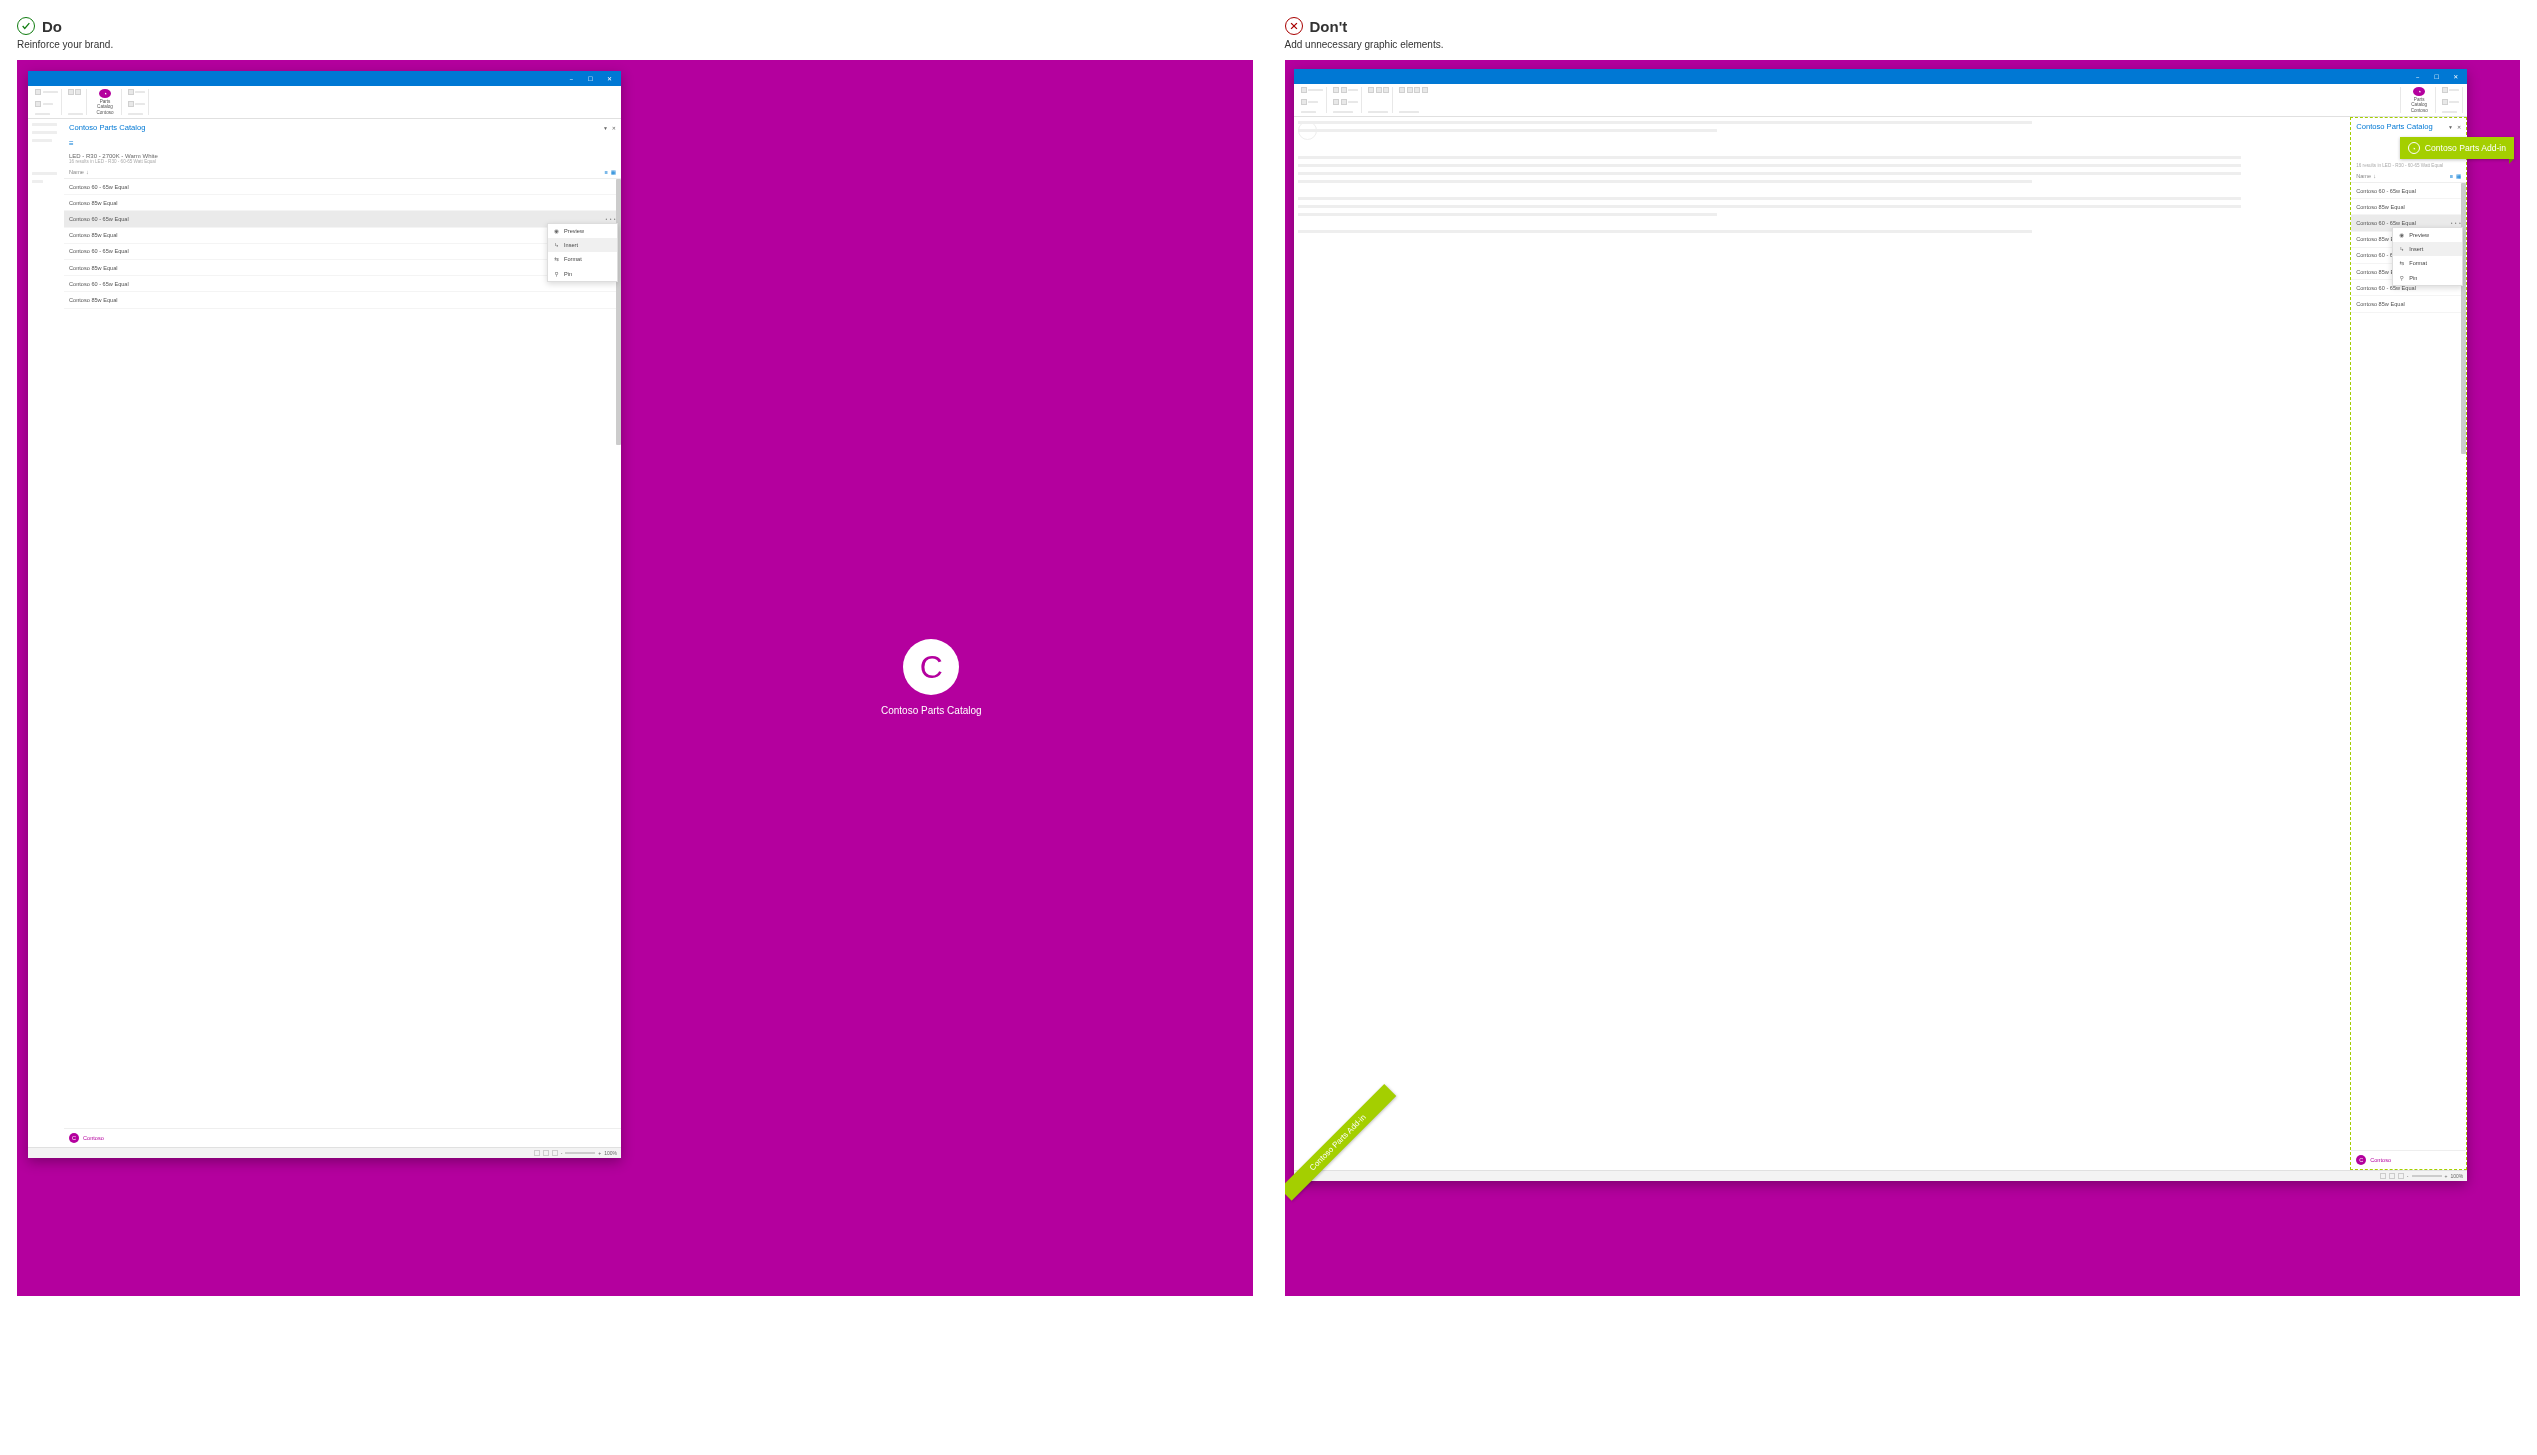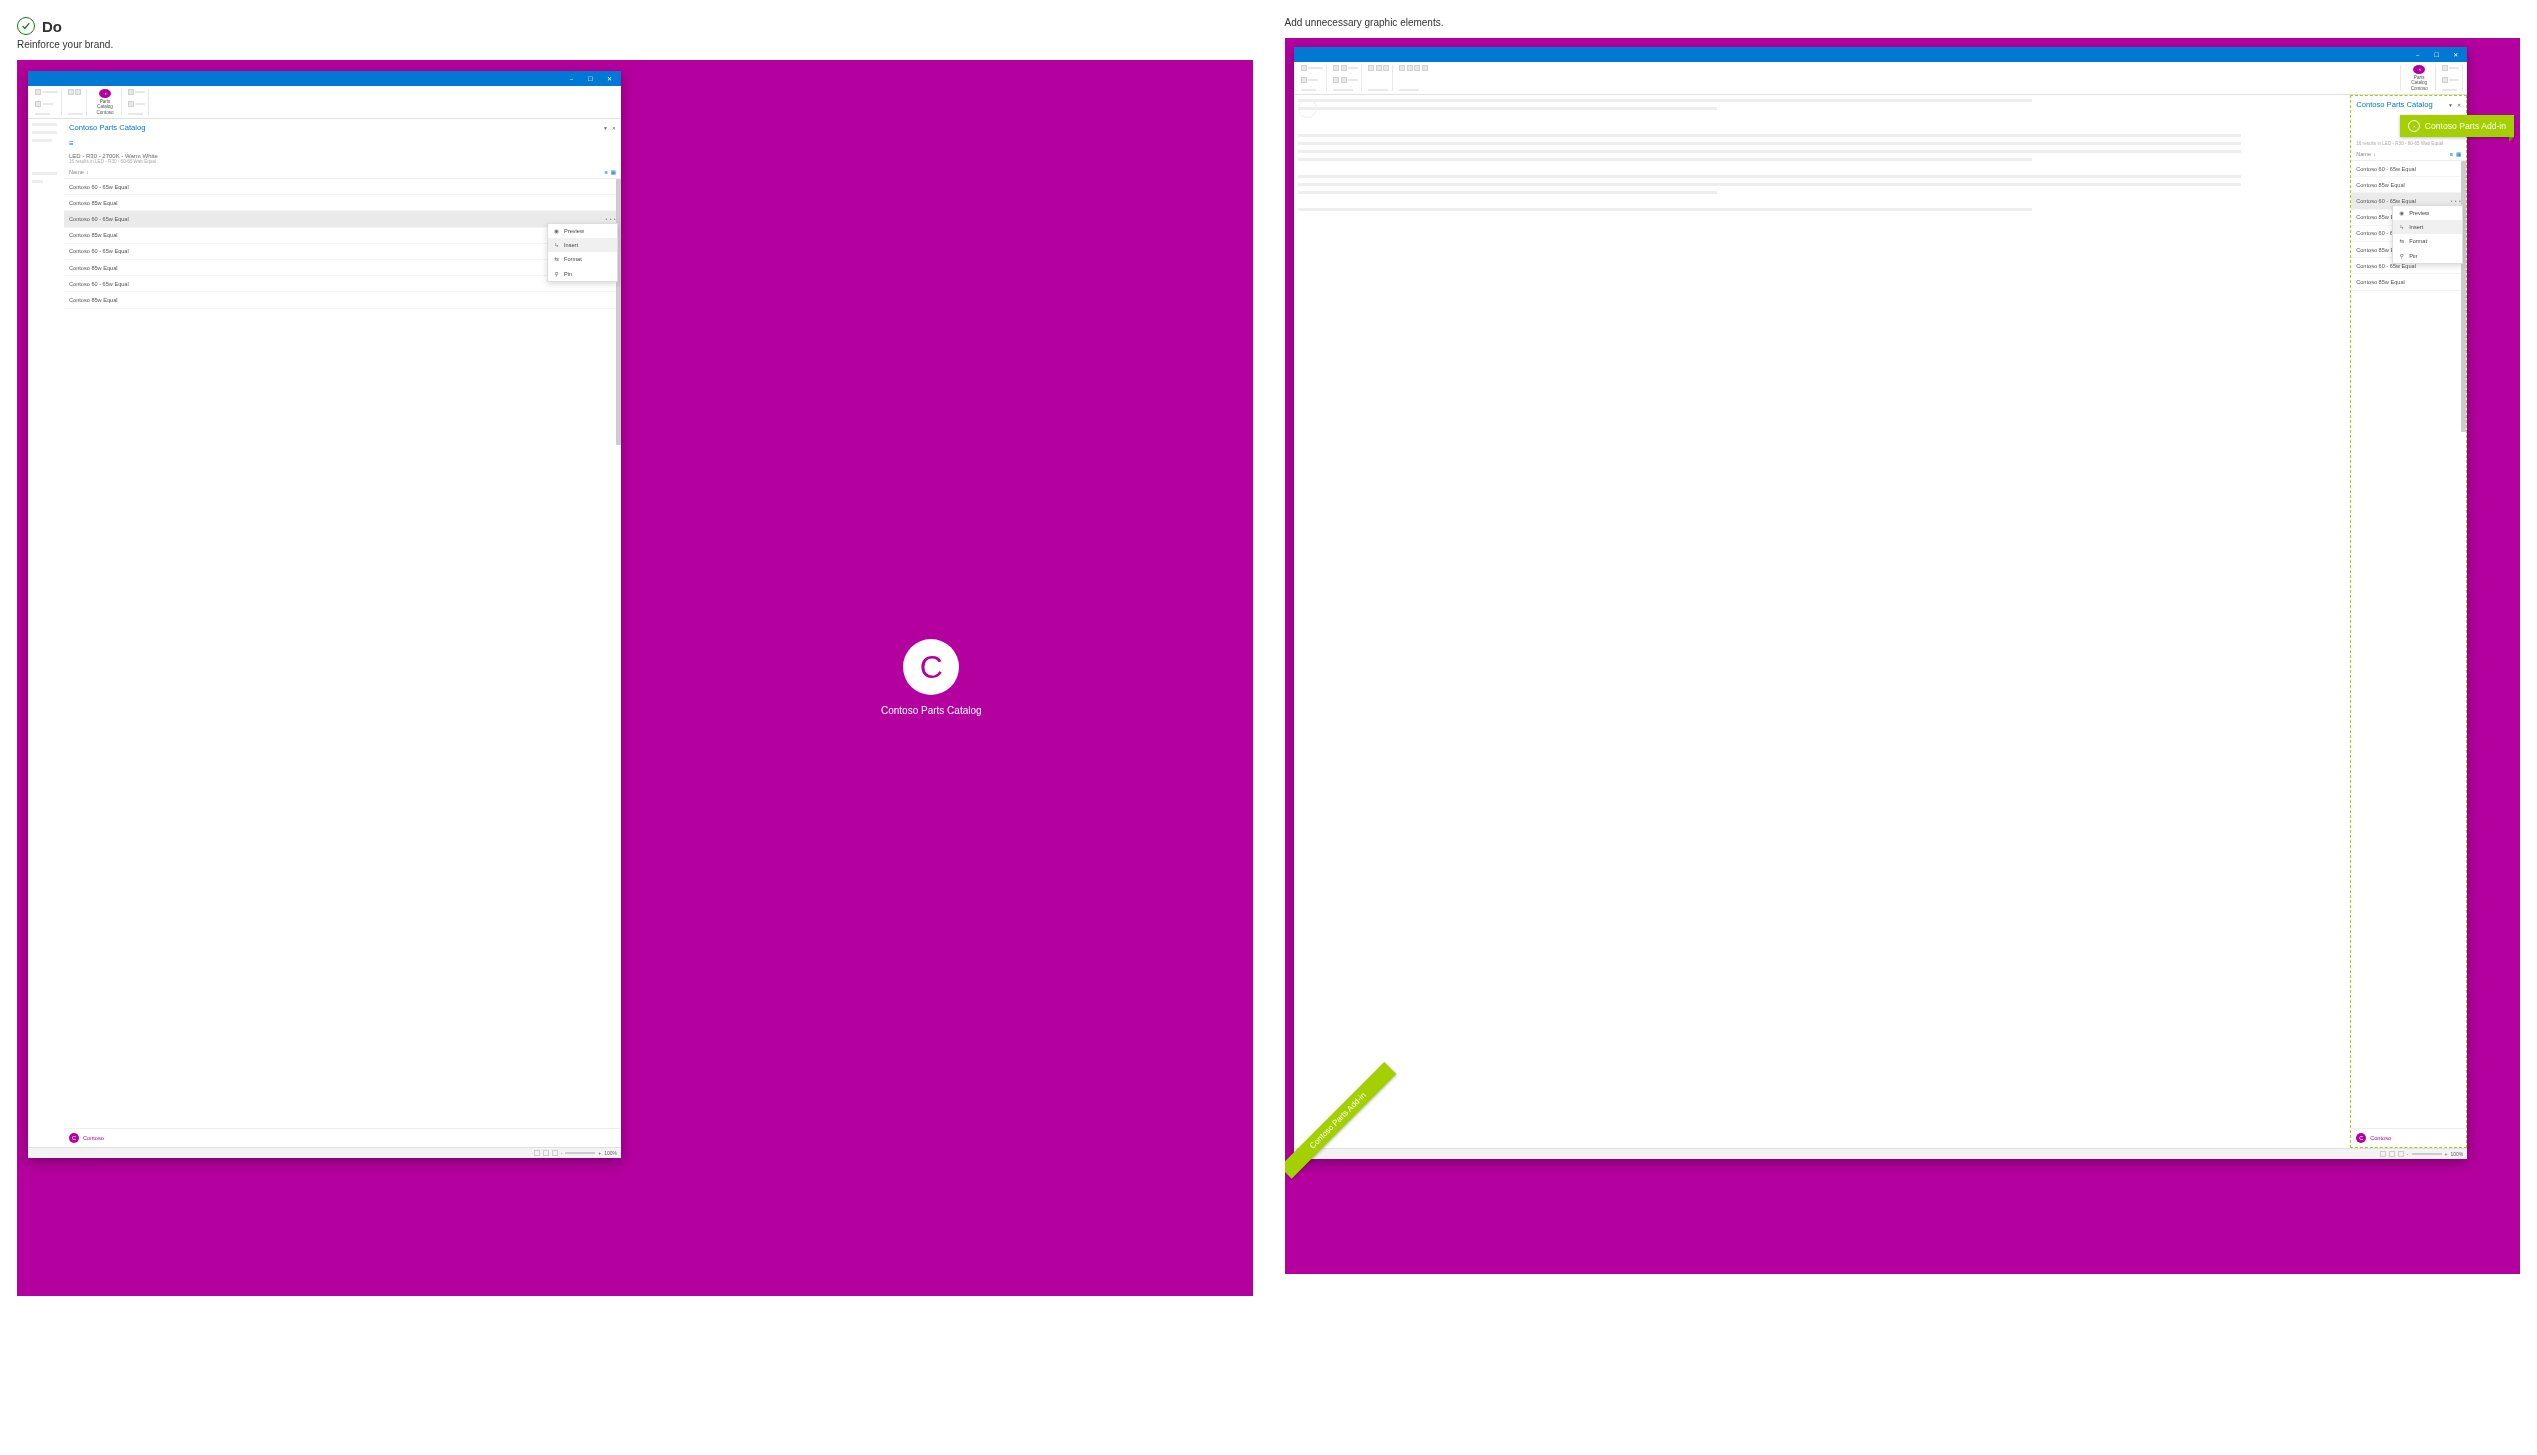--- a/index.html
+++ b/index.html
@@ -232,20 +232,29 @@
       </div>
 
       <div class="hero">
         <div class="circle">C</div>
         <div class="title">Contoso Parts Catalog</div>
       </div>
     </div>
   </div>
 
   <div class="col">
+    <div class="header-row">
+      <div class="icon dont-icon">
+        <svg viewBox="0 0 24 24" fill="none" stroke="currentColor" stroke-width="3">
+            <line x1="5" y1="5" x2="19" y2="19"></line>
+            <line x1="19" y1="5" x2="5" y2="19"></line>
+          </svg>
+      </div>
+      <h2>Don't</h2>
+    </div>
     <div class="subtitle">Add unnecessary graphic elements.</div>
 
     <div class="frame">
       <div class="window right">
         <div class="titlebar">
           <div class="ctl">−</div>
           <div class="ctl">☐</div>
           <div class="ctl">✕</div>
         </div>
         <div class="ribbon">

